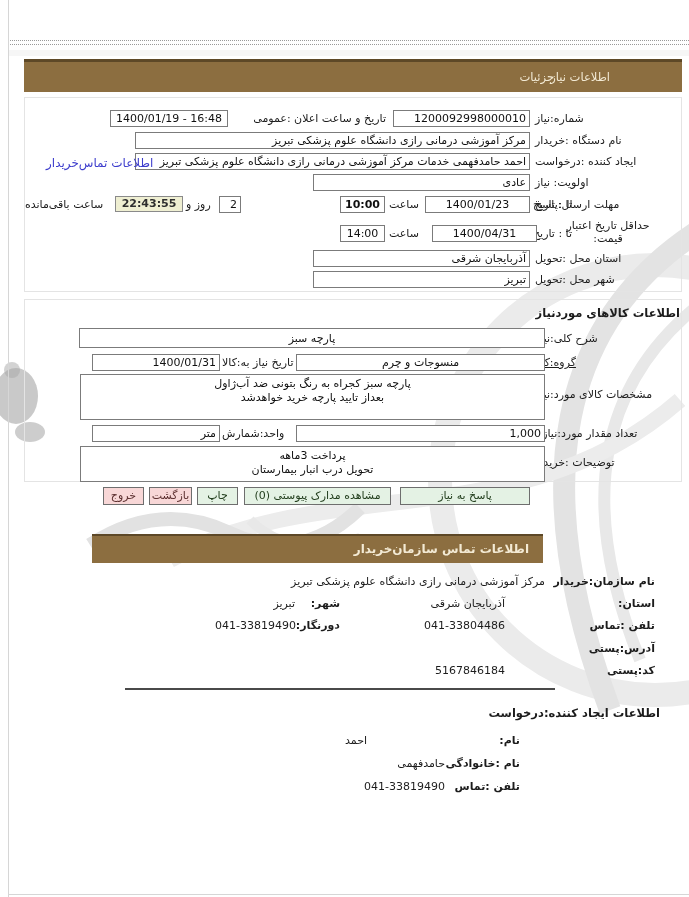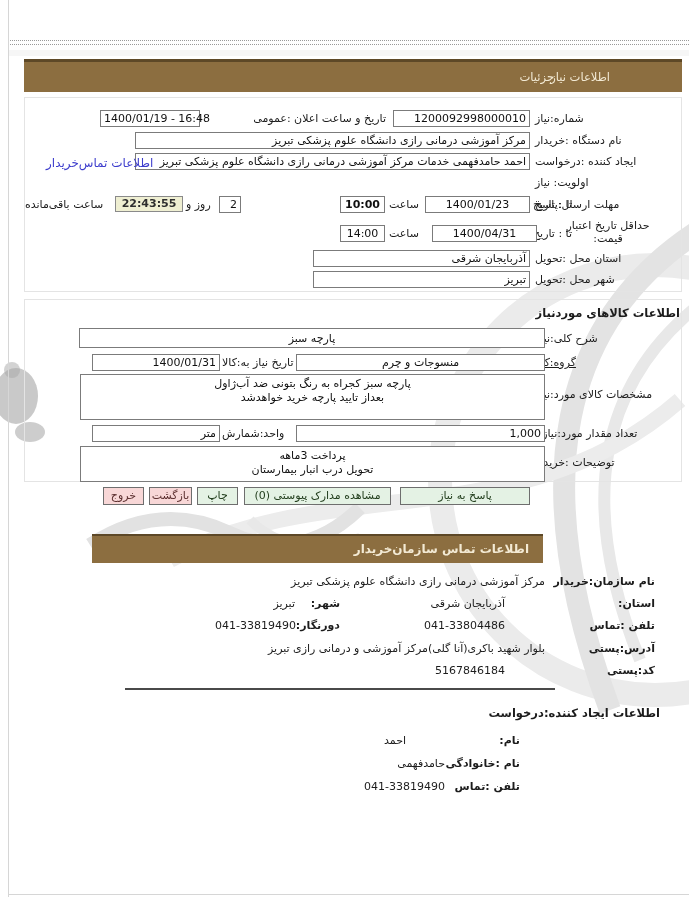--- a/index.html
+++ b/index.html
@@ -65,30 +65,31 @@
   <div class="bar" style="left:24px;top:59px;width:658px;height:33px;">
     <div class="menu-item" style="right:72px;">اطلاعات نیاز</div>
     <div class="menu-item" style="right:128px;">جزئیات</div>
   </div>
 
   <div class="panel" style="left:24px;top:97px;width:656px;height:193px;"></div>
 
   <div class="lbl rlabel" style="top:112px;">شماره:نیاز</div>
   <div class="box ltr ar" style="left:393px;top:110px;width:137px;">1200092998000010</div>
   <div class="lbl" style="left:240px;top:112px;width:146px;text-align:right;">تاریخ و ساعت اعلان :عمومی</div>
-  <div class="box ltr ac" style="left:100px;top:110px;width:100px;">1400/01/19 - 16:48</div>
+  <div class="box ltr ac" style="left:110px;top:110px;width:118px;">1400/01/19 - 16:48</div>
 
   <div class="lbl rlabel" style="top:134px;">نام دستگاه :خریدار</div>
   <div class="box ar" style="left:135px;top:132px;width:395px;">مرکز آموزشی درمانی رازی دانشگاه علوم پزشکی تبریز</div>
 
   <div class="lbl rlabel" style="top:155px;">ایجاد کننده :درخواست</div>
   <div class="box ar" style="left:135px;top:153px;width:395px;">احمد حامدفهمی خدمات  مرکز آموزشی درمانی رازی دانشگاه علوم پزشکی تبریز</div>
   <div class="link" style="left:46px;top:156px;">اطلاعات تماس‌خریدار</div>
 
   <div class="lbl rlabel" style="top:176px;">اولویت: نیاز</div>
+  <div class="box ar" style="left:313px;top:174px;width:217px;">عادی</div>
 
   <div class="lbl rlabel" style="top:198px;">مهلت ارسال:پاسخ</div>
   <div class="lbl" style="left:533px;top:198px;">تا : تاریخ</div>
   <div class="box ltr ac" style="left:425px;top:196px;width:105px;">1400/01/23</div>
   <div class="lbl" style="left:389px;top:198px;">ساعت</div>
   <div class="box ltr ac" style="left:340px;top:196px;width:45px;font-weight:bold;">10:00</div>
   <div class="box ltr ar" style="left:219px;top:196px;width:22px;">2</div>
   <div class="lbl" style="left:186px;top:198px;">روز و</div>
   <div class="countdown" style="left:115px;top:196px;width:68px;">22:43:55</div>
   <div class="lbl" style="left:25px;top:198px;">ساعت باقی‌مانده</div>
@@ -151,31 +152,30 @@
   <div class="lbl" style="left:390px;top:597px;width:115px;text-align:right;">آذربایجان شرقی</div>
   <div class="lbl bold" style="left:300px;top:597px;width:40px;text-align:right;">شهر:</div>
   <div class="lbl" style="left:250px;top:597px;width:45px;text-align:right;">تبریز</div>
 
   <div class="lbl bold" style="left:515px;top:619px;width:140px;text-align:right;">تلفن :تماس</div>
   <div class="lbl ltr" style="left:400px;top:619px;width:105px;text-align:right;">041-33804486</div>
   <div class="lbl bold" style="left:295px;top:619px;width:45px;text-align:right;">دورنگار:</div>
   <div class="lbl ltr" style="left:215px;top:619px;width:80px;text-align:right;">041-33819490</div>
 
   <div class="lbl bold" style="left:515px;top:642px;width:140px;text-align:right;">آدرس:پستی</div>
-  <div class="lbl" style="left:240px;top:642px;width:305px;text-align:right;">بلوار شهید باکری(آنا گلی)مرکز آموزشی و درمانی رازی تبریز</div>
 
   <div class="lbl bold" style="left:515px;top:664px;width:140px;text-align:right;">کد:پستی</div>
   <div class="lbl ltr" style="left:420px;top:664px;width:85px;text-align:right;">5167846184</div>
 
   <div class="divider" style="left:125px;top:688px;width:430px;height:2px;"></div>
 
   <div class="lbl bold" style="left:460px;top:706px;width:200px;text-align:right;font-size:11.5px;">اطلاعات ایجاد کننده:درخواست</div>
 
   <div class="lbl bold" style="left:430px;top:734px;width:90px;text-align:right;">نام:</div>
-  <div class="lbl" style="left:345px;top:734px;width:100px;text-align:center;">احمد</div>
+  <div class="lbl" style="left:345px;top:734px;width:100px;text-align:left;">احمد</div>
 
   <div class="lbl bold" style="left:430px;top:757px;width:90px;text-align:right;">نام :خانوادگی</div>
   <div class="lbl" style="left:345px;top:757px;width:100px;text-align:right;">حامدفهمی</div>
 
   <div class="lbl bold" style="left:430px;top:780px;width:90px;text-align:right;">تلفن :تماس</div>
   <div class="lbl ltr" style="left:345px;top:780px;width:100px;text-align:right;">041-33819490</div>
 
 </div>
 
 </body></html>

